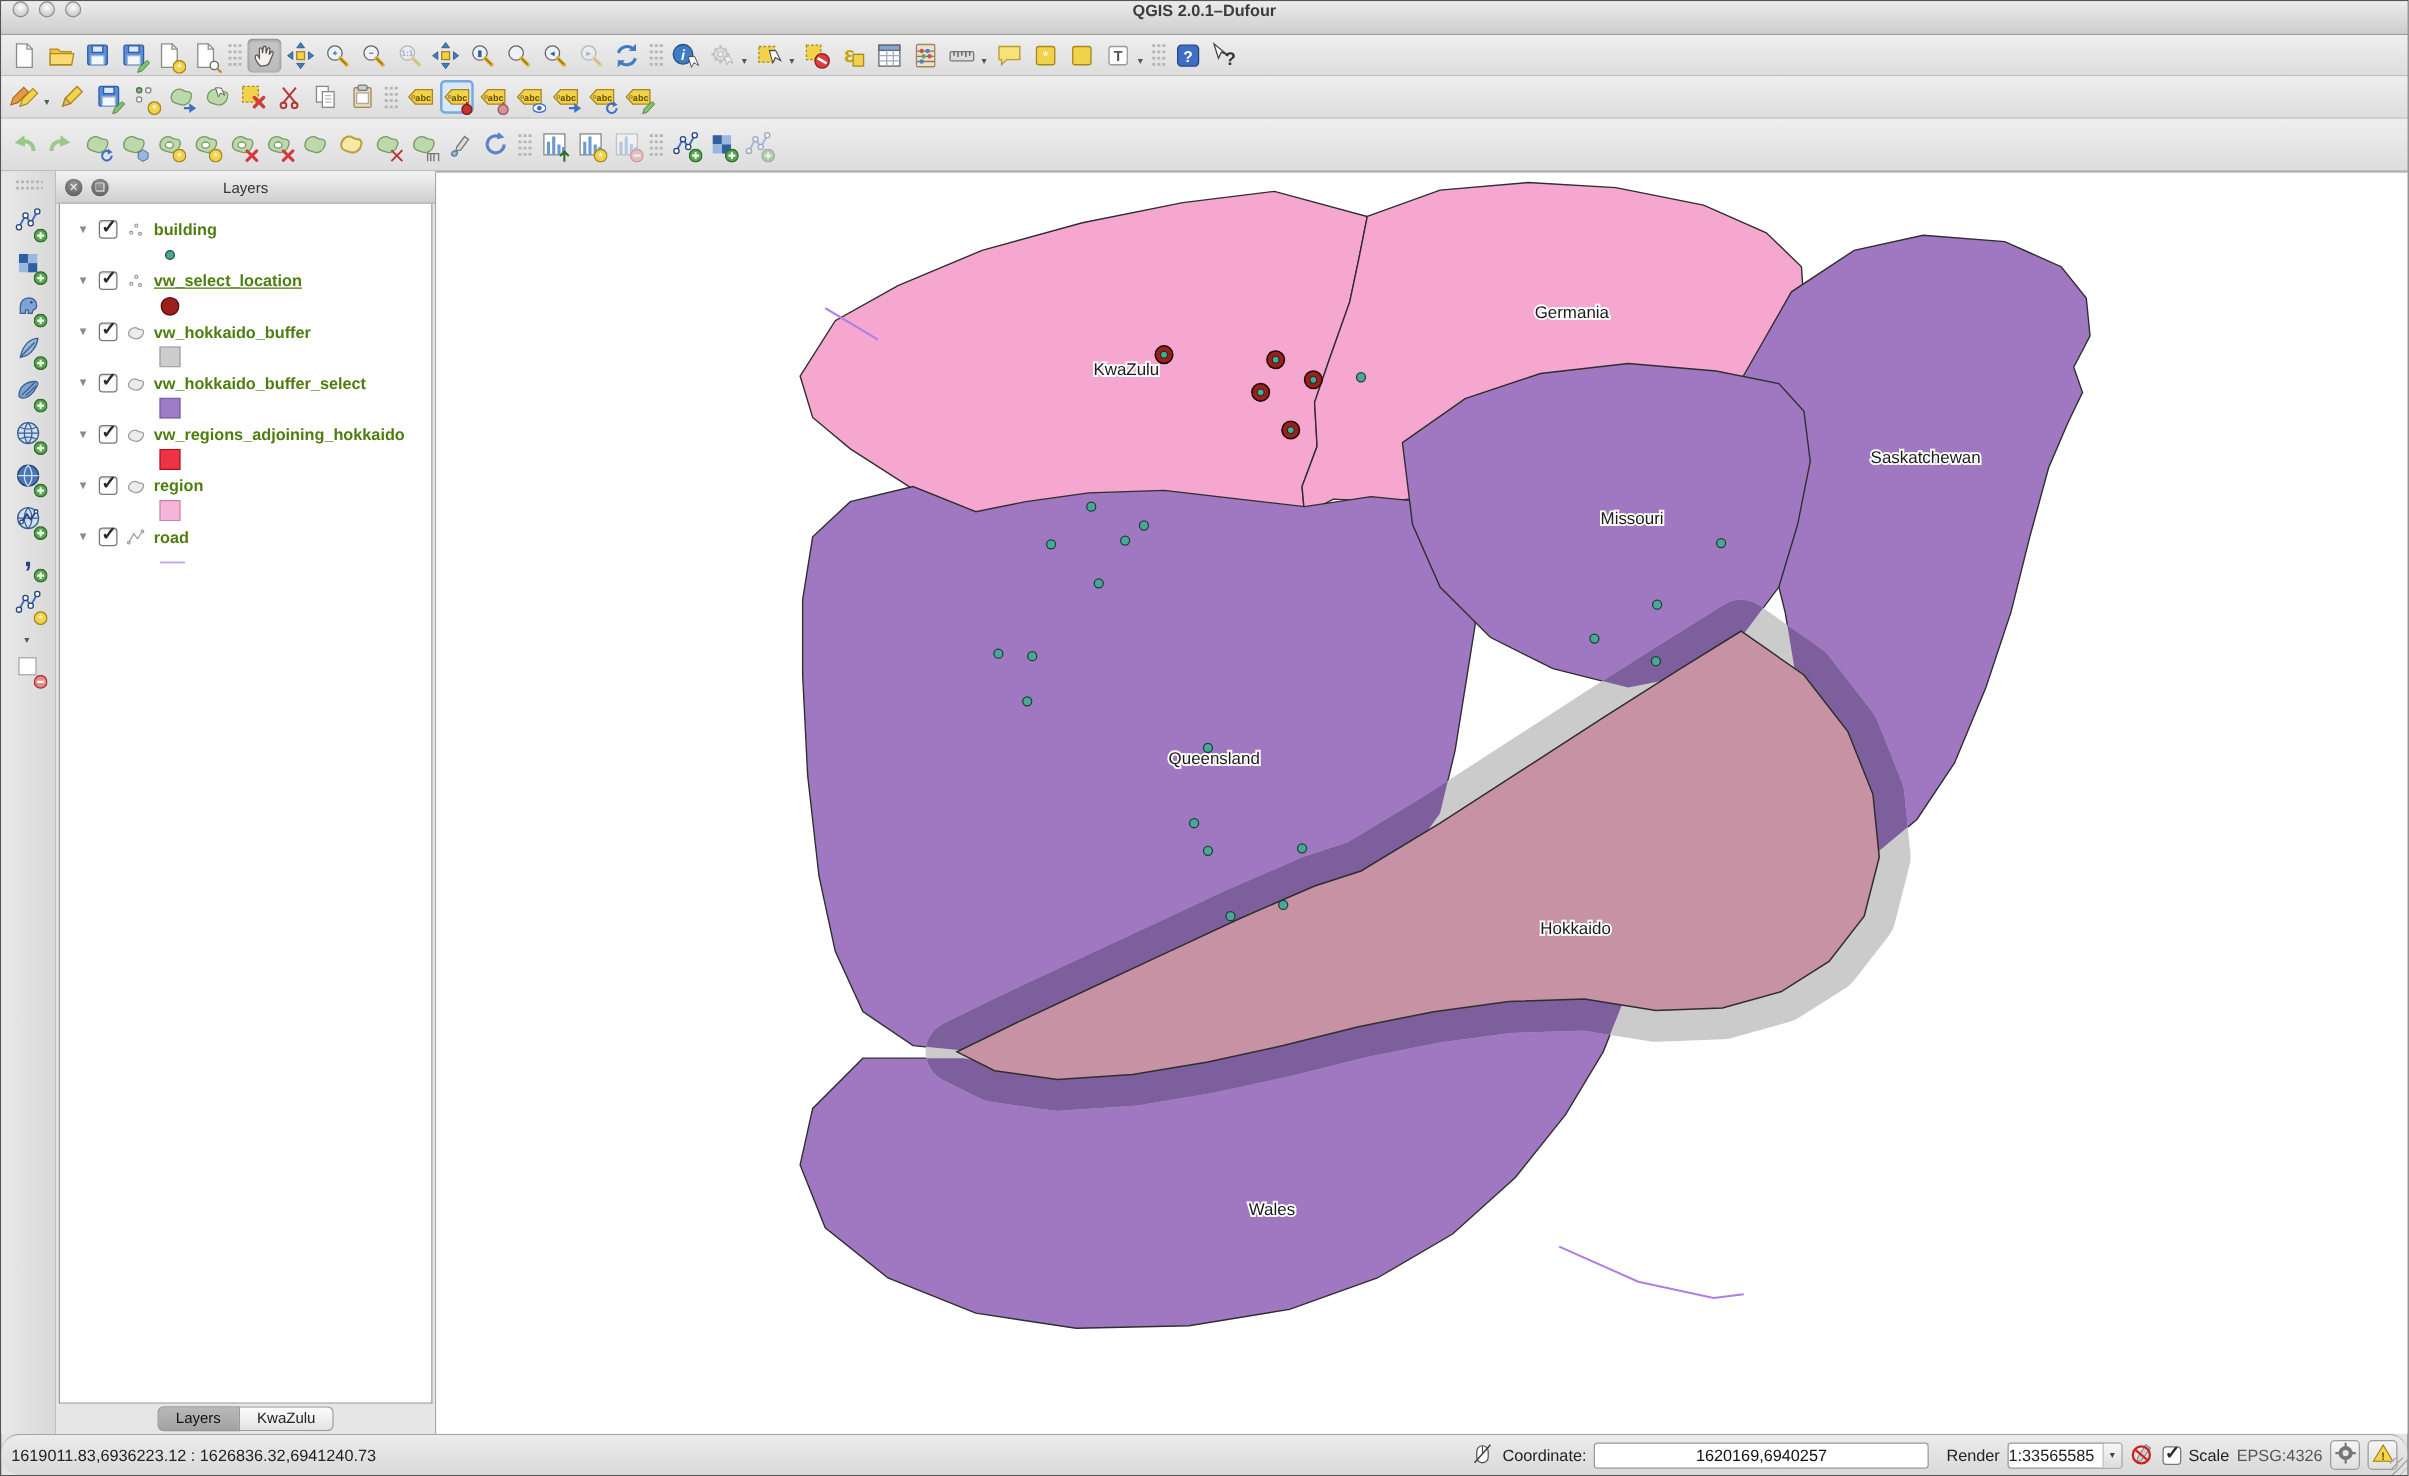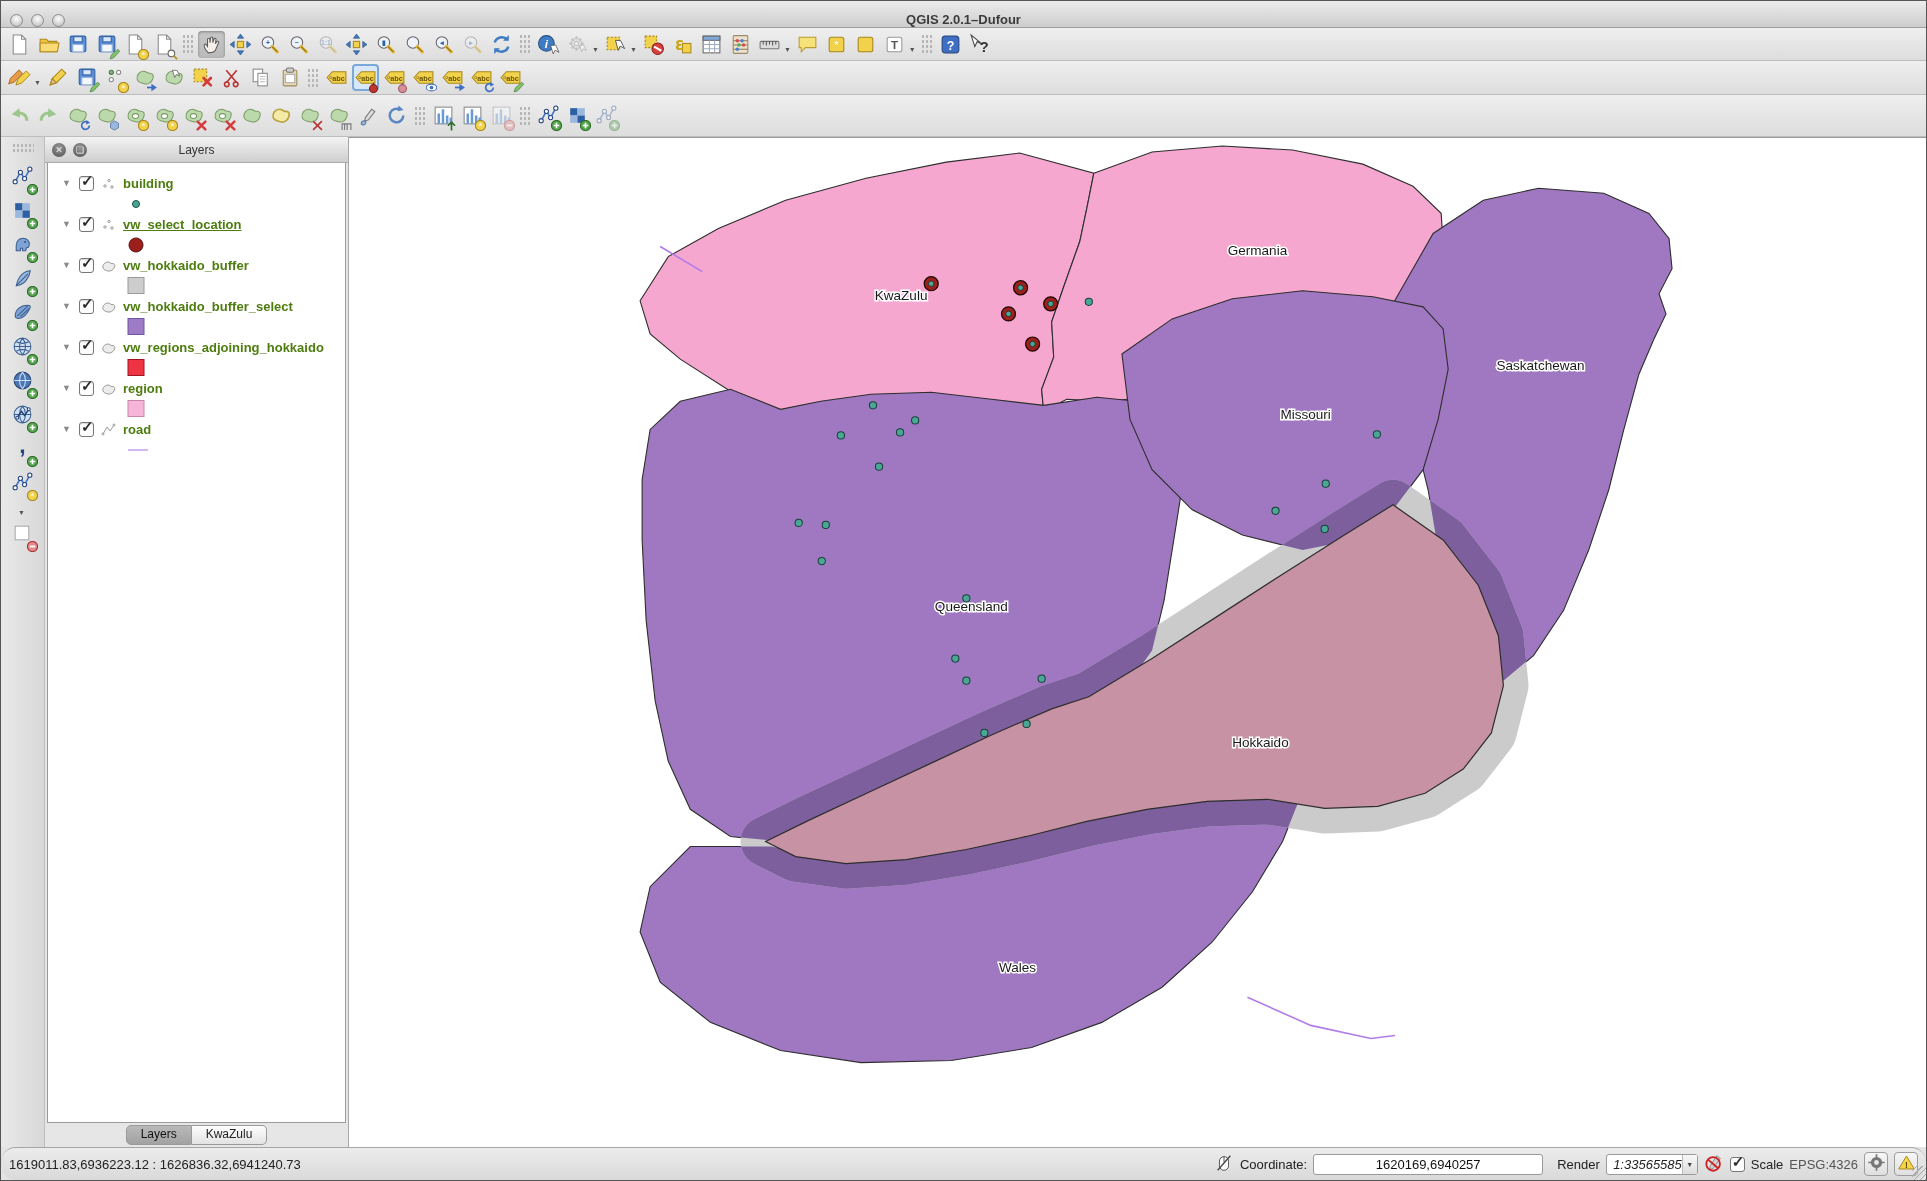--- a/index.html
+++ b/index.html
@@ -4,21 +4,21 @@
 <style>
   * { margin:0; padding:0; box-sizing:border-box; }
   html,body { width:1927px; height:1181px; overflow:hidden;
     font-family:"Liberation Sans", sans-serif; background:#e4e4e4; }
   .window { width:100%; height:100%; display:flex; flex-direction:column;
     border:1px solid #555; }
 
   
   .titlebar { height:27px; flex:0 0 27px; position:relative;
     background:linear-gradient(#ececec,#cdcdcd); border-bottom:1px solid #9f9f9f;
-    display:flex; align-items:flex-end; }
+    display:flex; align-items:flex-start; }
   .traffic { display:flex; gap:8px; margin-left:9px; }
   .tl { width:13px; height:13px; border-radius:50%;
     background:radial-gradient(circle at 50% 35%, #fdfdfd, #b9b9b9);
     border:1px solid #8d8d8d; }
   .title { position:absolute; left:0; right:0; text-align:center;
     font-size:13px; color:#3c3c3c; font-weight:bold; pointer-events:none; }
 
   
   .tbrow { display:flex; align-items:center; padding:0 4px;
     background:linear-gradient(#efefef,#dddddd); border-bottom:1px solid #bdbdbd; }
@@ -72,25 +72,25 @@
   
   .mapwrap { flex:1; background:#fff; border-top:1px solid #9a9a9a; position:relative; }
   .mapwrap svg { display:block; width:100%; height:100%; }
 
   
   .statusbar { height:33px; flex:0 0 33px; background:linear-gradient(#ececec,#d9d9d9);
     border-top:1px solid #a5a5a5; display:flex; align-items:center; padding:0 8px; gap:6px;
     font-size:13px; color:#222;border-radius:15px; }
   .sb-extents { white-space:nowrap; }
   .sb-spacer { flex:1; }
-  .sb-input { width:230px; height:21px; background:#fff; border:1px solid #999;
+  .sb-input { width:268px; height:21px; background:#fff; border:1px solid #999;
     border-radius:3px; text-align:center; font-size:13px; line-height:19px; color:#111; }
   .sb-combo { width:92px; height:21px; background:#fff; border:1px solid #999; border-radius:3px;
     display:flex; align-items:center; }
-  .sb-combo .val { flex:1; text-align:right; font-size:13px;font-style:italic; }
+  .sb-combo .val { flex:1; text-align:left; font-size:13px; }
   .sb-combo .arr { width:15px; height:100%; border-left:1px solid #bbb; font-size:7px;
     display:flex; align-items:center; justify-content:center; color:#444;
     background:linear-gradient(#f8f8f8,#dcdcdc); }
   .sb-cb { width:15px; height:15px; background:#fdfdfd; border:1px solid #777; border-radius:3px;
     position:relative; }
   .sb-cb span { position:absolute; left:1px; top:-5px; font-size:15px; color:#2b2b2b; font-weight:bold; }
   .sb-epsg { color:#555; }
   .sb-btn { width:24px; height:24px; border:1px solid #9d9d9d; border-radius:4px;
     background:linear-gradient(#f6f6f6,#dfdfdf); display:flex; align-items:center; justify-content:center; }
   .grip { position:absolute; right:1px; bottom:1px; width:14px; height:14px;

